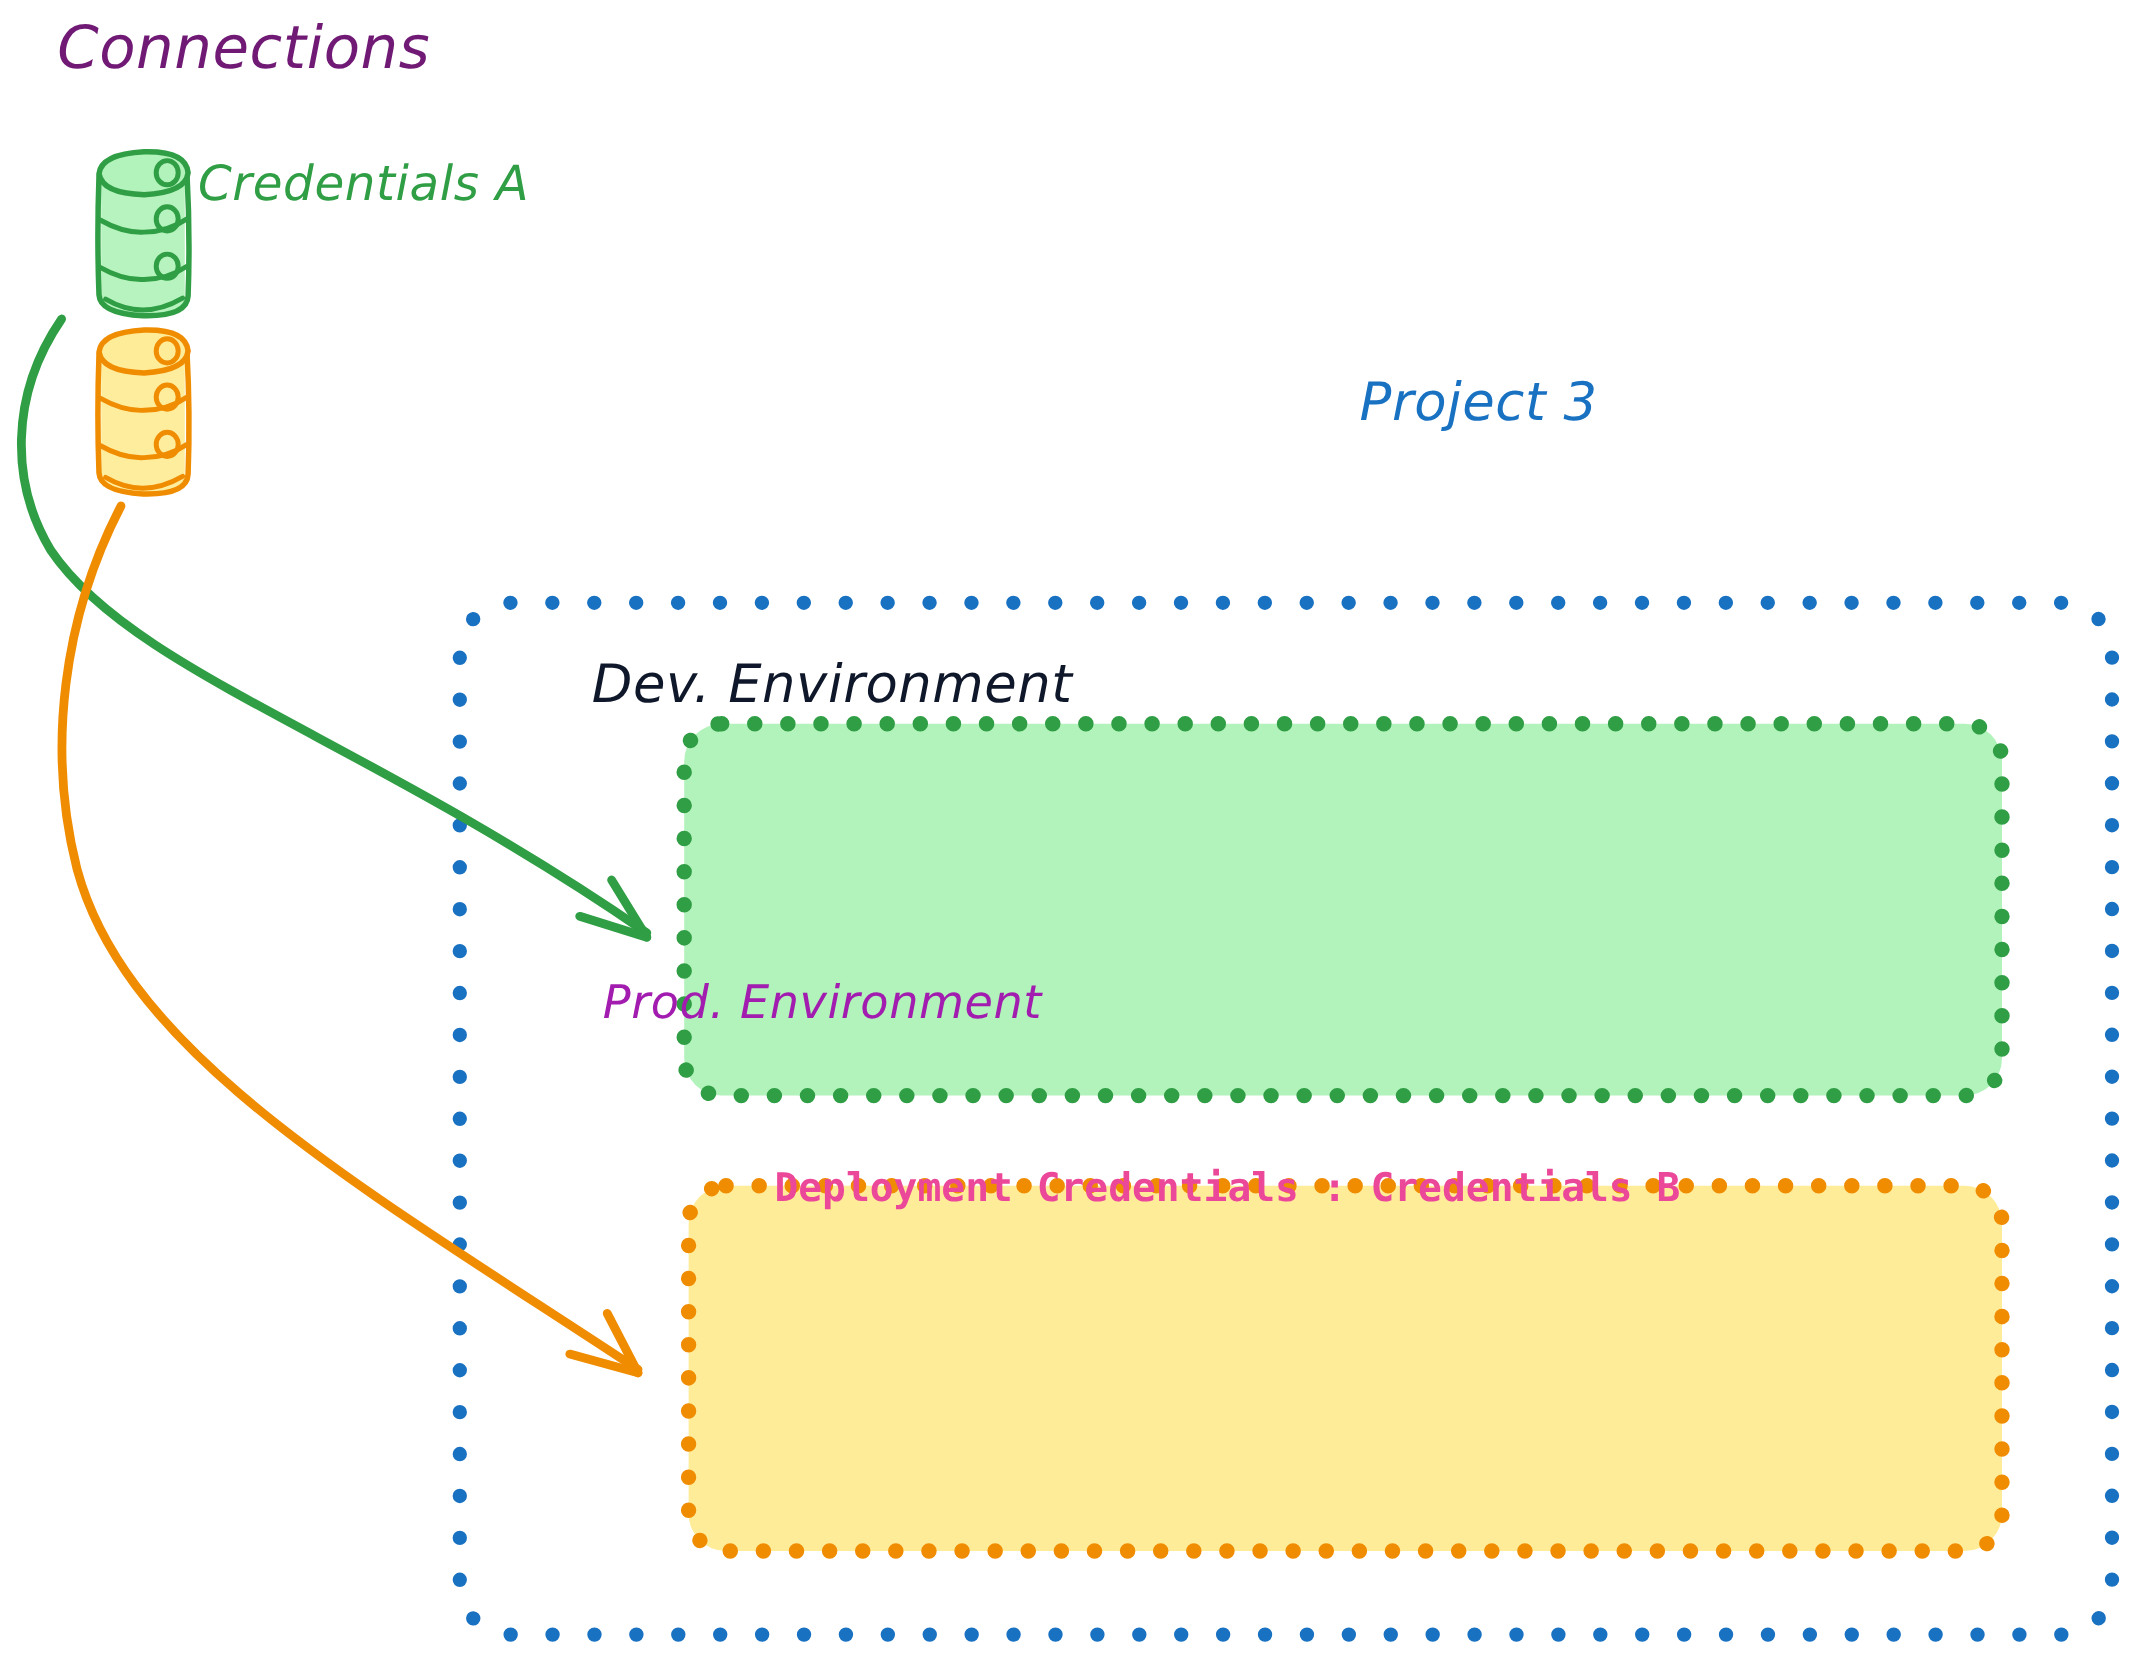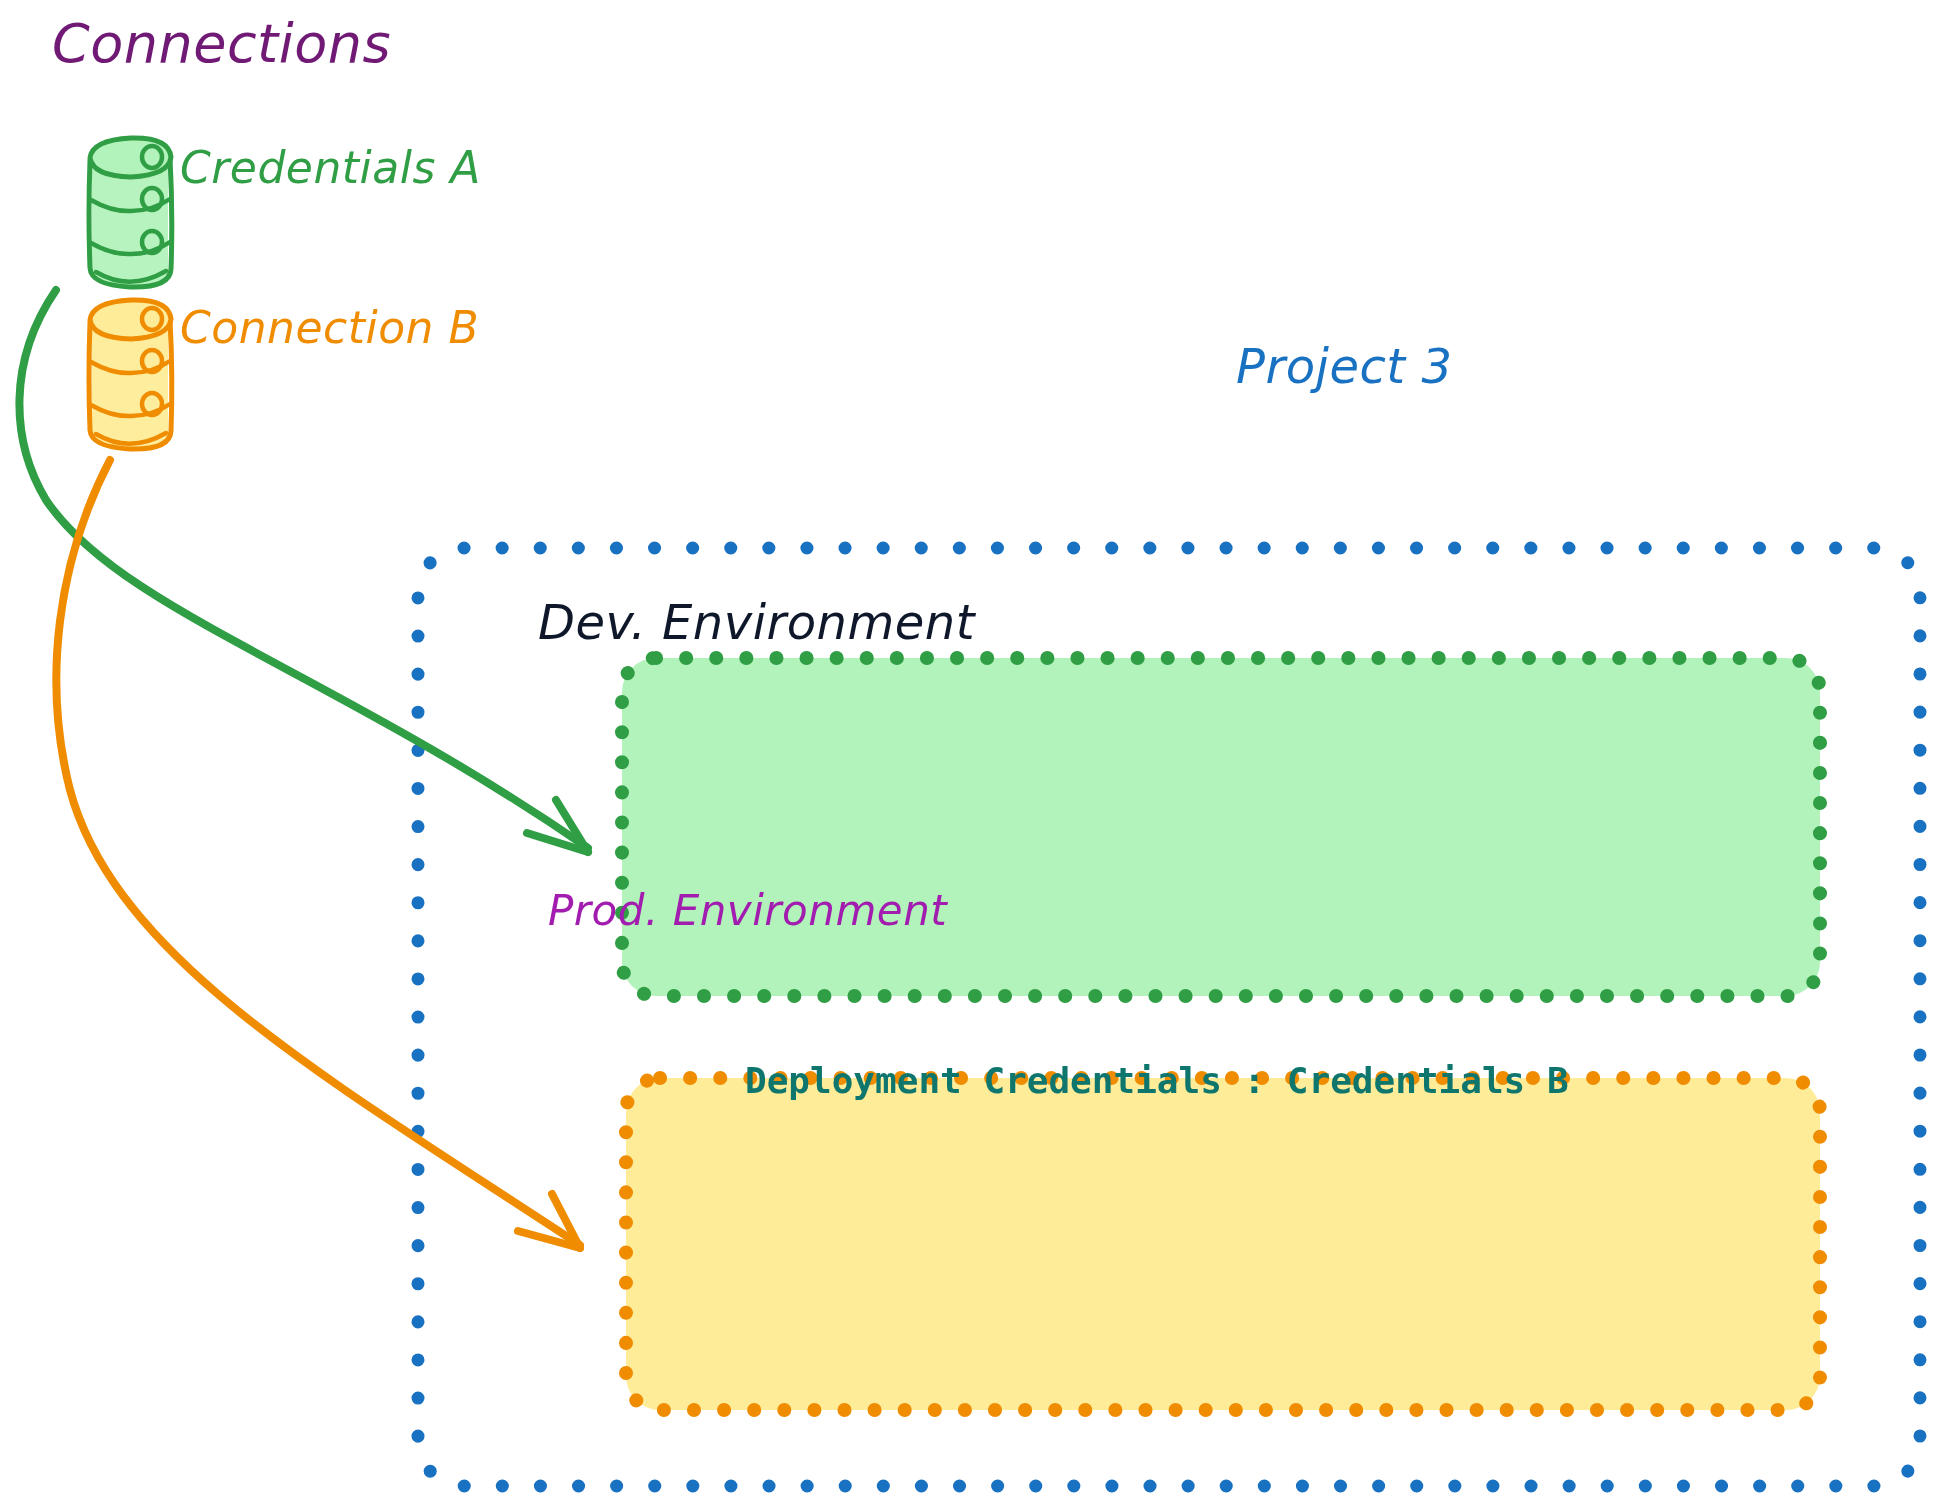--- a/index.html
+++ b/index.html
@@ -81,22 +81,21 @@
   #label-dev-cred {
     left: 812px;
     top: 722px;
     font-size: 36px;
     color: #2f9e44;
   }
   #label-prod-cred {
     left: 704px;
     top: 1060px;
     font-size: 36px;
-    color: #0f766e;
-    margin-left: 41px;
+    color: #ec4899;
   }
 </style>
 </head>
 <body>
 
 <div id="canvas">
 
   <svg id="sketch" viewBox="0 0 1948 1506">
 
     <g>
@@ -156,21 +155,20 @@
       <path d="M 580 1248 L 552 1194" fill="none" stroke="#f08c00" stroke-width="8" stroke-linecap="round"></path>
       <path d="M 580 1248 L 518 1231" fill="none" stroke="#f08c00" stroke-width="8" stroke-linecap="round"></path>
     </g>
 
   </svg>
 
   <div class="lbl hand" id="title-connections">Connections</div>
 
   <div class="lbl hand" id="label-connection-a">Credentials A</div>
 
-  <div class="lbl hand" id="label-connection-b">Connection B</div>
 
   <div class="lbl hand" id="label-project-1">Project 3</div>
 
   <div class="lbl hand" id="label-dev-env">Dev. Environment</div>
 
 
   <div class="lbl hand" id="label-prod-env">Prod. Environment</div>
 
   <div class="lbl mono" id="label-prod-cred">Deployment Credentials : Credentials B</div>
 

